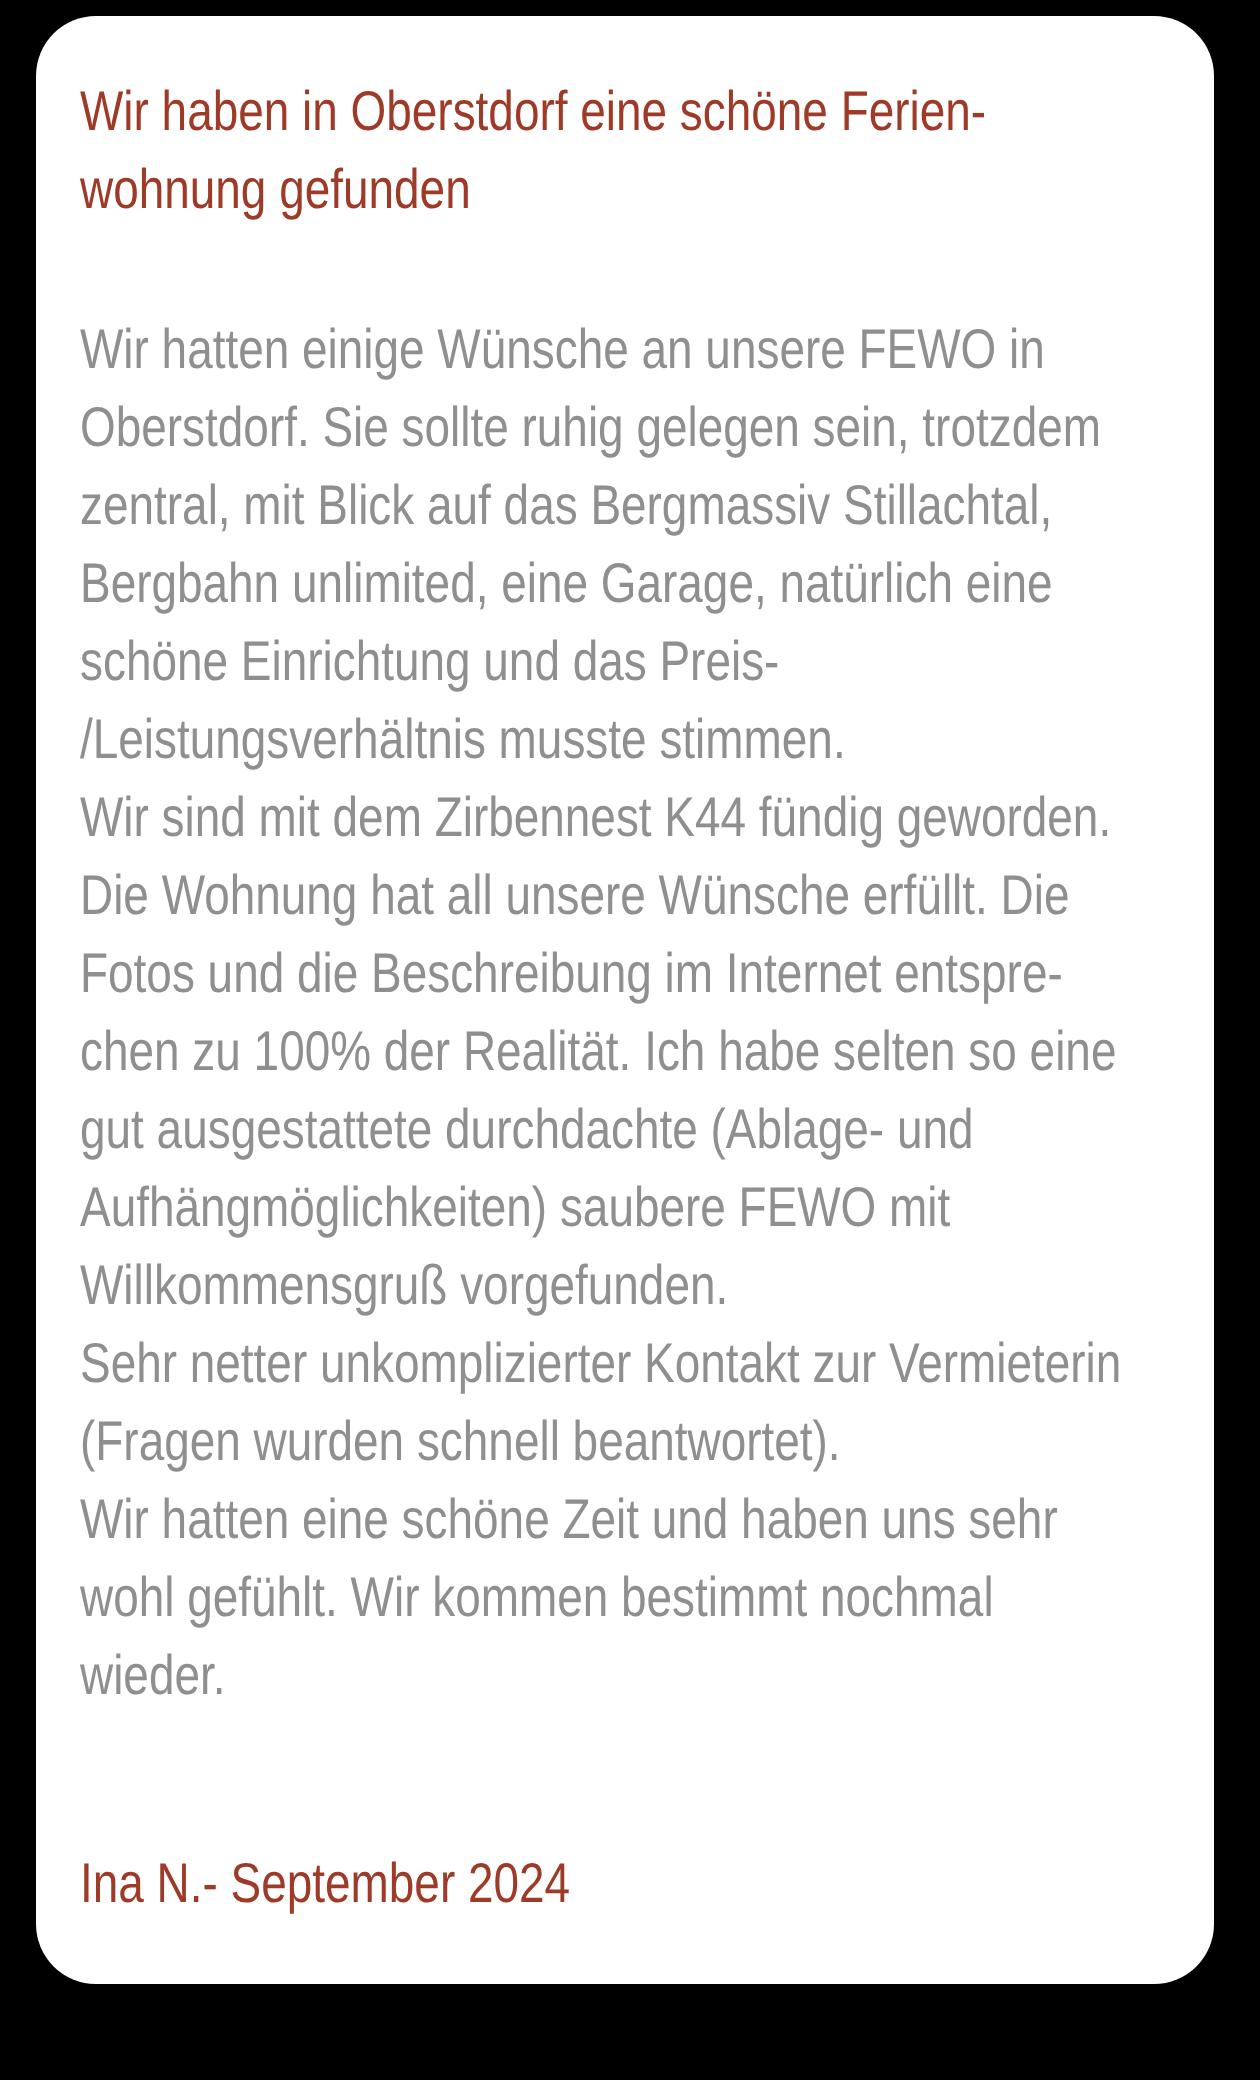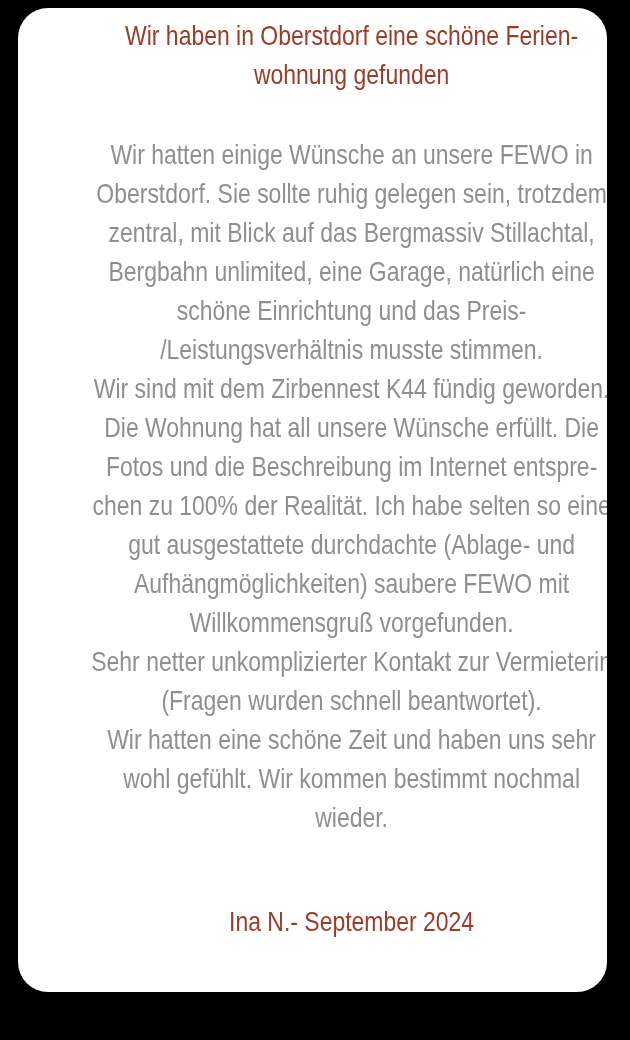--- a/index.html
+++ b/index.html
@@ -19,24 +19,23 @@
     position: relative;
     width: 630px; height: 1040px;
     background: var(--page-bg);
   }
   .card {
     position: absolute;
     left: 18px; top: 8px;
     width: 589px; height: 984px;
     background: var(--card-bg);
     border-radius: 30px;
-    padding: 8px 0 0 22px;
+    padding: 28px 0 0 22px;
     overflow: hidden;
     box-shadow: 0 0 2px rgba(0,0,0,0.25);
-    text-align: center;
   }
   
   .condense {
     width: 760px;
     transform: scaleX(0.82);
     transform-origin: 0 0;
   }
   .review-heading {
     font-size: 28px;
     line-height: 39px;

